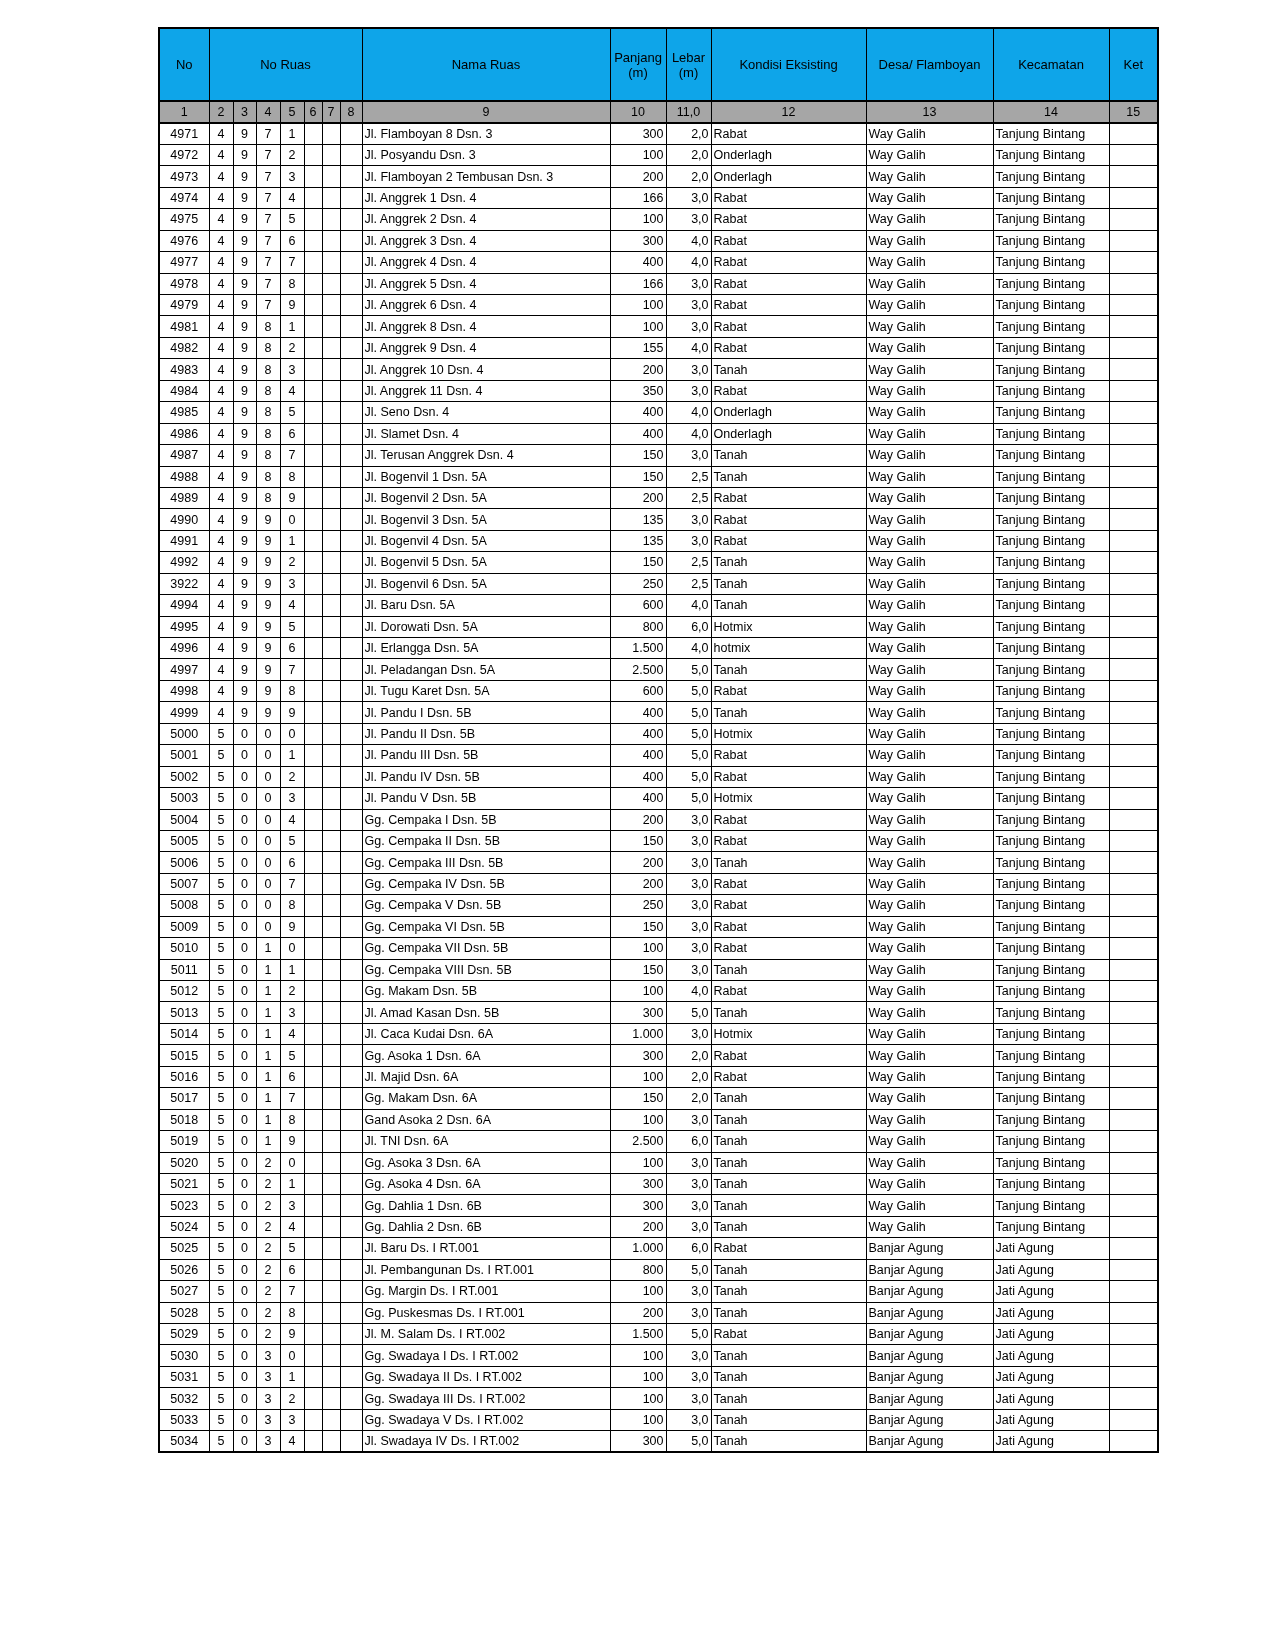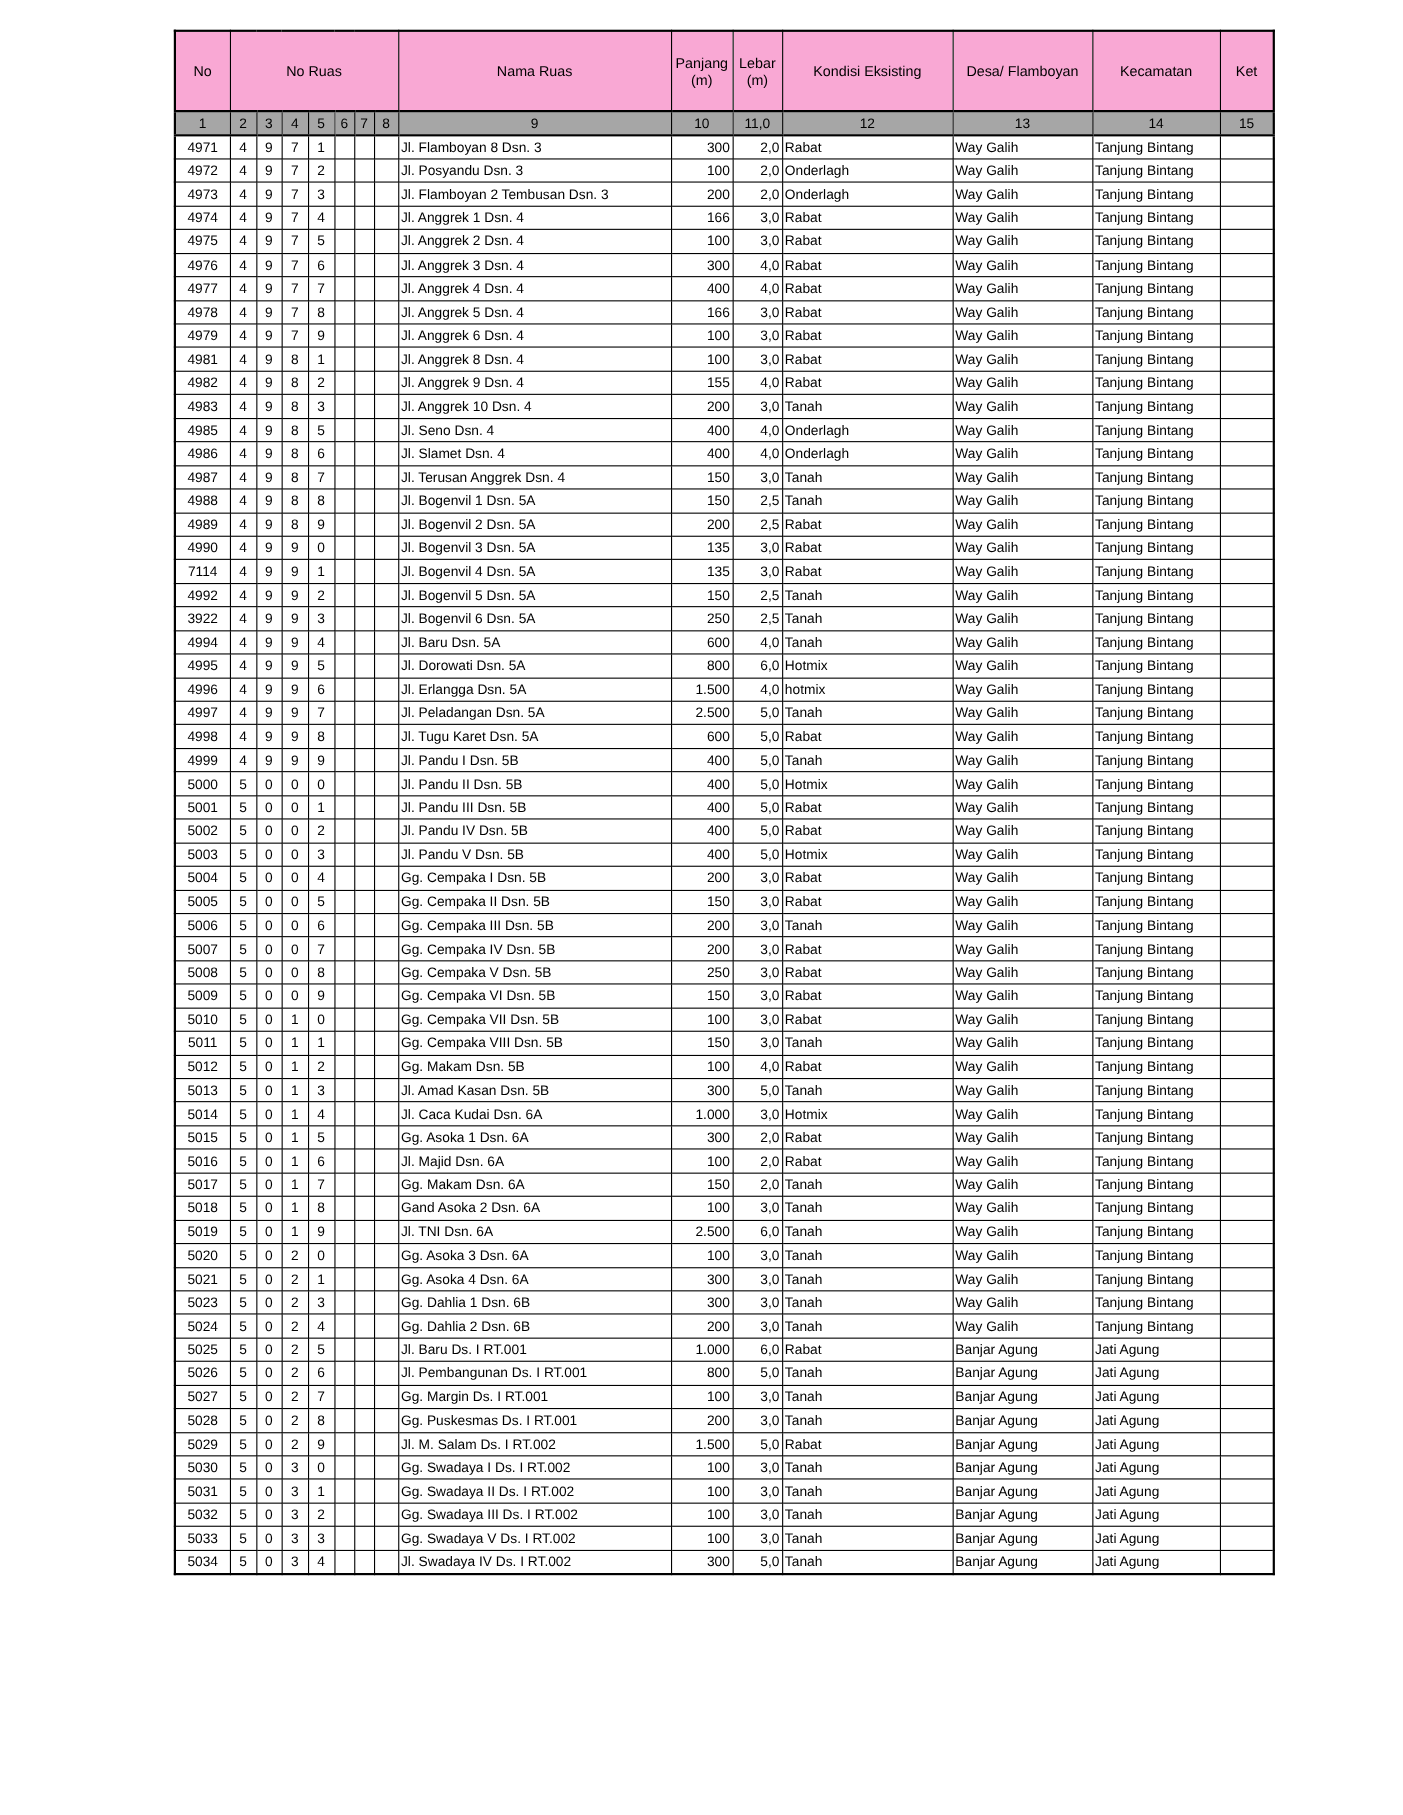--- a/index.html
+++ b/index.html
@@ -34,21 +34,21 @@
     overflow: hidden;
     white-space: nowrap;
     font-weight: normal;
   }
   
   tr.hdr-row { height: 73px; }
   tr.hdr-row th {
     text-align: center;
     vertical-align: middle;
     font-size: 13px;
-    background: #f9a8d4;
+    background: #0ea5e9;
   }
   
   tr.num-row { height: 22px; }
   tr.num-row td {
     background: var(--header-gray, #a6a6a6);
     text-align: center;
     vertical-align: middle;
     border-top: 2px solid #000;
     border-bottom: 2px solid #000;
     font-size: 12.5px;
@@ -324,20 +324,37 @@
       <td class="c-dig dig-dot"></td>
       <td class="c-nama">Jl. Anggrek 10  Dsn. 4</td>
       <td class="c-pj">200</td>
       <td class="c-lb">3,0</td>
       <td class="c-kon">Tanah</td>
       <td class="c-desa">Way Galih</td>
       <td class="c-kec">Tanjung Bintang</td>
       <td class="c-ket"></td>
     </tr>
         <tr class="data-row">
+      <td class="c-no">4984</td>
+      <td class="c-dig">4</td>
+      <td class="c-dig dig-dot">9</td>
+      <td class="c-dig dig-dot">8</td>
+      <td class="c-dig dig-dot">4</td>
+      <td class="c-dig dig-dot"></td>
+      <td class="c-dig dig-dot"></td>
+      <td class="c-dig dig-dot"></td>
+      <td class="c-nama">Jl. Anggrek 11  Dsn. 4</td>
+      <td class="c-pj">350</td>
+      <td class="c-lb">3,0</td>
+      <td class="c-kon">Rabat</td>
+      <td class="c-desa">Way Galih</td>
+      <td class="c-kec">Tanjung Bintang</td>
+      <td class="c-ket"></td>
+    </tr>
+        <tr class="data-row">
       <td class="c-no">4985</td>
       <td class="c-dig">4</td>
       <td class="c-dig dig-dot">9</td>
       <td class="c-dig dig-dot">8</td>
       <td class="c-dig dig-dot">5</td>
       <td class="c-dig dig-dot"></td>
       <td class="c-dig dig-dot"></td>
       <td class="c-dig dig-dot"></td>
       <td class="c-nama">Jl. Seno  Dsn. 4</td>
       <td class="c-pj">400</td>
@@ -426,21 +443,21 @@
       <td class="c-dig dig-dot"></td>
       <td class="c-nama">Jl. Bogenvil 3  Dsn. 5A</td>
       <td class="c-pj">135</td>
       <td class="c-lb">3,0</td>
       <td class="c-kon">Rabat</td>
       <td class="c-desa">Way Galih</td>
       <td class="c-kec">Tanjung Bintang</td>
       <td class="c-ket"></td>
     </tr>
         <tr class="data-row">
-      <td class="c-no">7114</td>
+      <td class="c-no">4991</td>
       <td class="c-dig">4</td>
       <td class="c-dig dig-dot">9</td>
       <td class="c-dig dig-dot">9</td>
       <td class="c-dig dig-dot">1</td>
       <td class="c-dig dig-dot"></td>
       <td class="c-dig dig-dot"></td>
       <td class="c-dig dig-dot"></td>
       <td class="c-nama">Jl. Bogenvil 4  Dsn. 5A</td>
       <td class="c-pj">135</td>
       <td class="c-lb">3,0</td>

